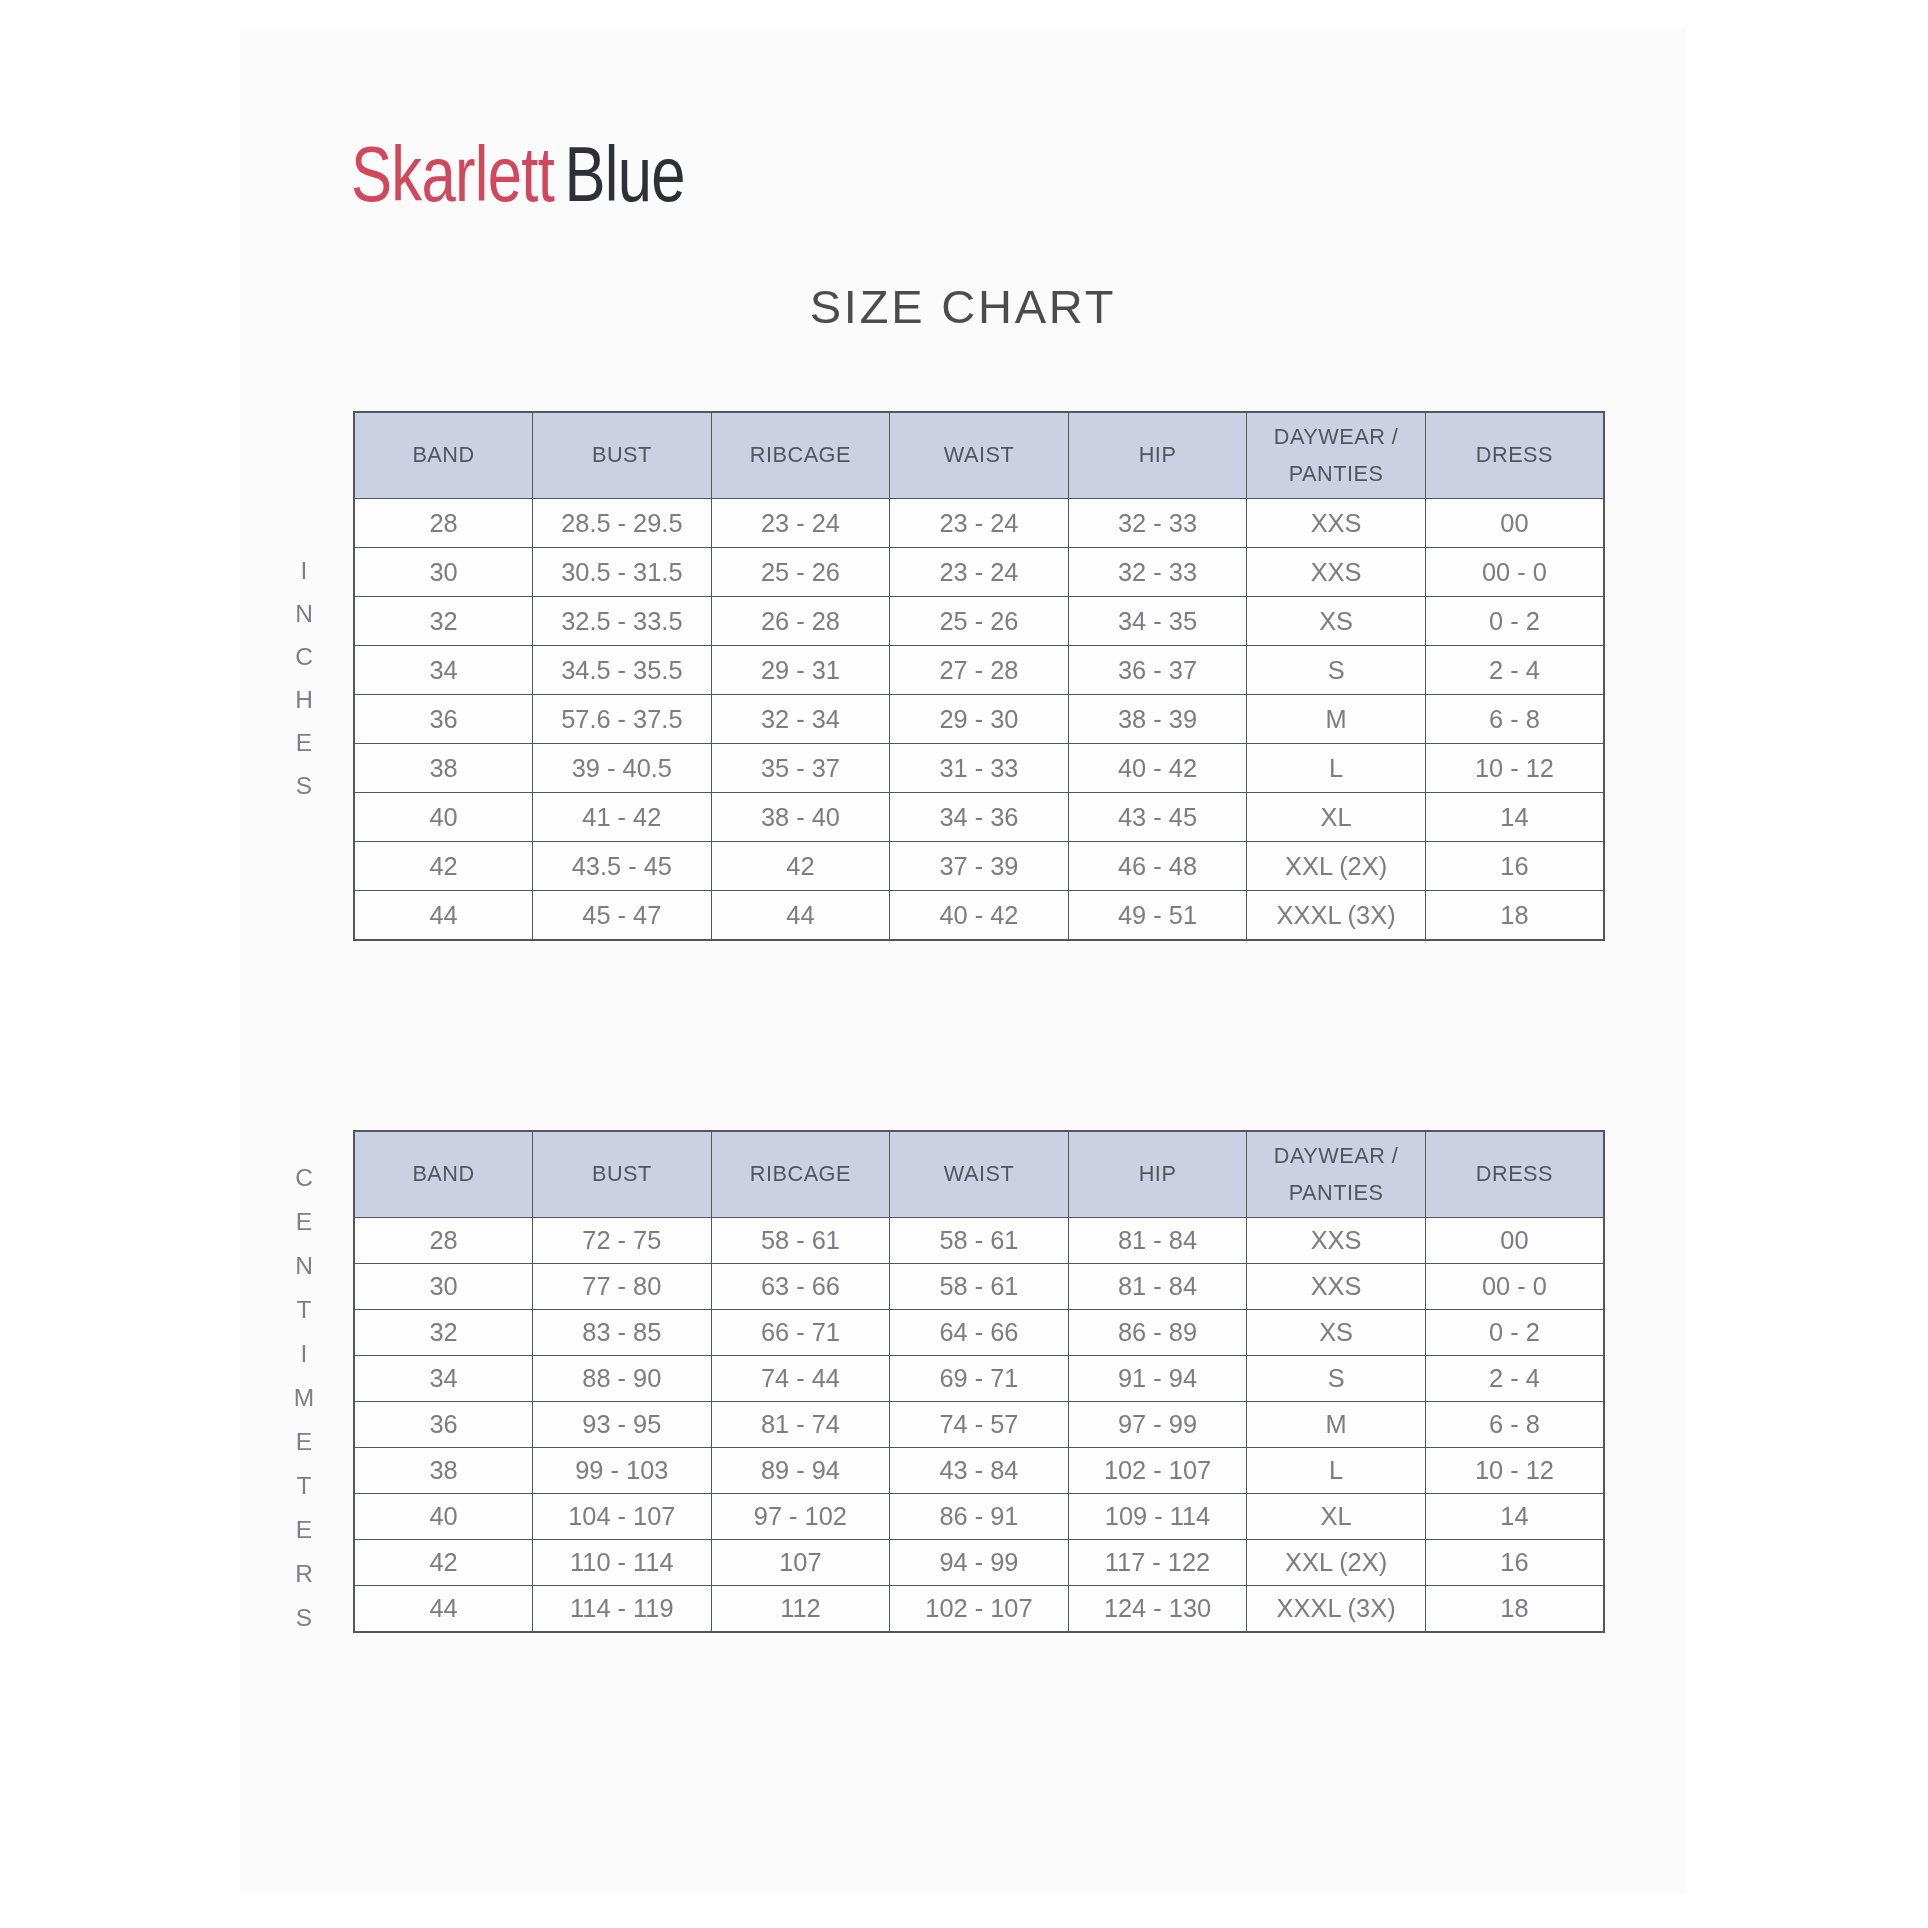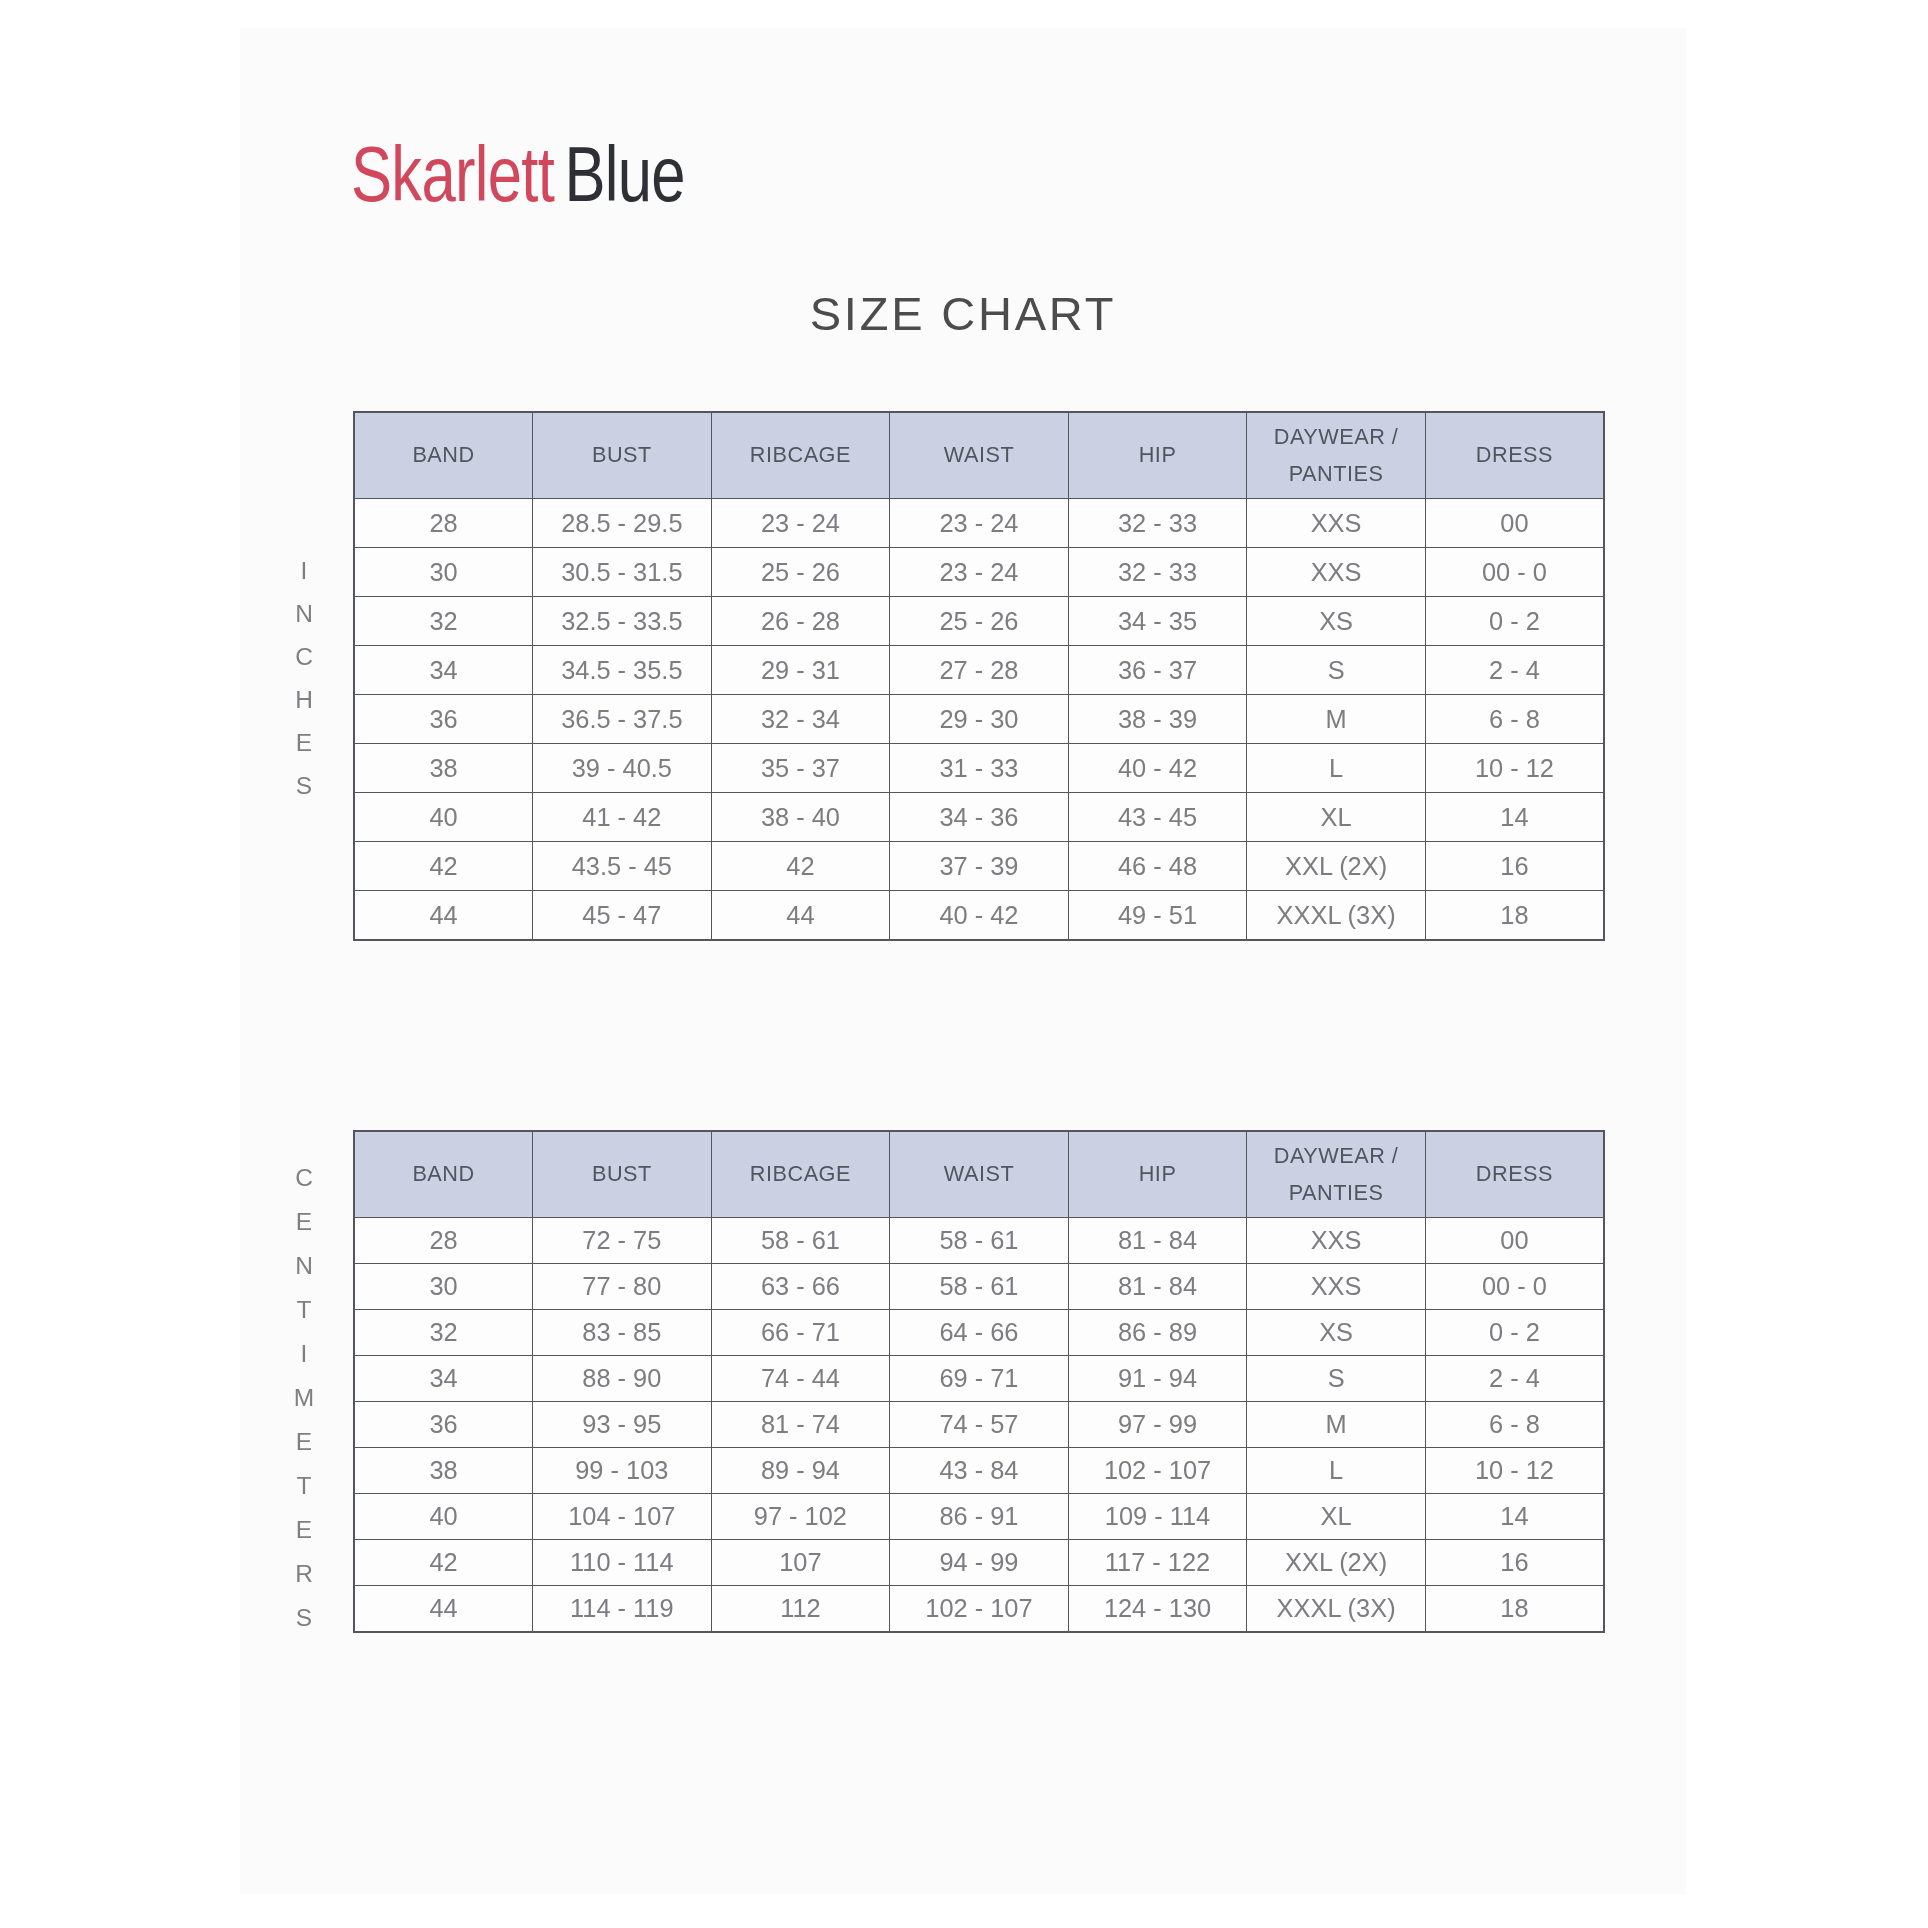--- a/index.html
+++ b/index.html
@@ -5,21 +5,21 @@
   html,body{margin:0;padding:0;background:#ffffff;}
   .page{position:relative;width:1928px;height:1928px;background:#ffffff;overflow:hidden;
         font-family:"Liberation Sans", sans-serif;}
   .card{position:absolute;left:240px;top:28px;width:1446px;height:1866px;background:#fbfbfb;}
 
   .logo{position:absolute;left:111px;top:102px;white-space:nowrap;font-weight:300;
         font-size:77px;letter-spacing:-0.9px;transform:scaleX(.80);transform-origin:0 50%;}
   .logo-primary{color:#d1475c;}
   .logo-secondary{color:#2e3035;margin-left:13px;}
 
-  .title{position:absolute;left:0;right:0;top:243px;margin:15px;text-align:center;
+  .title{position:absolute;left:0;right:0;top:243px;margin:8px;text-align:center;
          font-size:47px;font-weight:400;letter-spacing:2.8px;color:#4c4c4c;}
 
   .vlabel{position:absolute;writing-mode:vertical-rl;text-orientation:upright;
           color:#7f7f83;font-size:24.5px;line-height:1;}
   .vlabel-in{left:51px;top:529px;letter-spacing:16px;}
   .vlabel-cm{left:51px;top:1136px;letter-spacing:17px;}
 
   table.size-table{position:absolute;left:113px;width:1252px;border-collapse:collapse;
         table-layout:fixed;background:#fdfdfd;border:2.8px solid #54565e;}
   .t-in{top:383px;}
@@ -91,21 +91,21 @@
             <td>34</td>
             <td>34.5 - 35.5</td>
             <td>29 - 31</td>
             <td>27 - 28</td>
             <td>36 - 37</td>
             <td>S</td>
             <td>2 - 4</td>
           </tr>
         <tr>
             <td>36</td>
-            <td>36.5 - 37.5</td>
+            <td>57.6 - 37.5</td>
             <td>32 - 34</td>
             <td>29 - 30</td>
             <td>38 - 39</td>
             <td>M</td>
             <td>6 - 8</td>
           </tr>
         <tr>
             <td>38</td>
             <td>39 - 40.5</td>
             <td>35 - 37</td>

